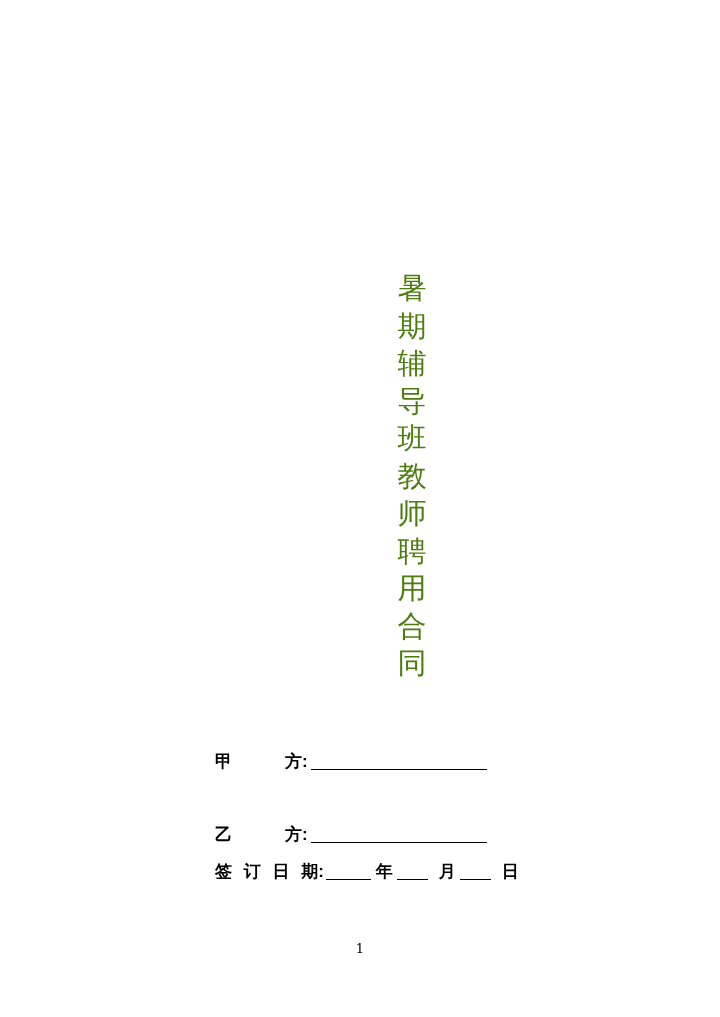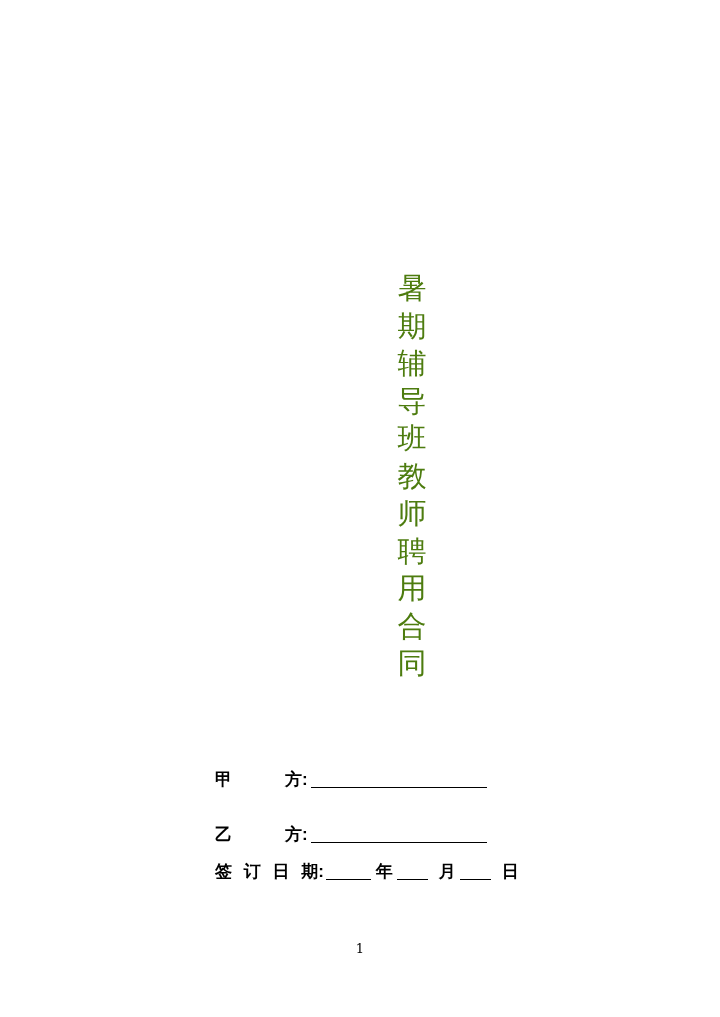--- a/index.html
+++ b/index.html
@@ -34,21 +34,21 @@
   }
   .form-row {
     position: absolute;
     left: 215px;
     font-family: "Liberation Sans", "DejaVu Sans", sans-serif;
     font-size: 17px;
     font-weight: 700;
     color: #000000;
     white-space: nowrap;
   }
-  .row-party-a { top: 768px; }
+  .row-party-a { top: 750px; }
   .row-party-b { top: 823px; }
   .row-date    { top: 860px; word-spacing: 7px; }
 
   .field-label { margin-left: 53px; }
 
   .blank-line {
     display: inline-block;
     border-bottom: 1.5px solid #000000;
     position: relative;
     top: 3px;

